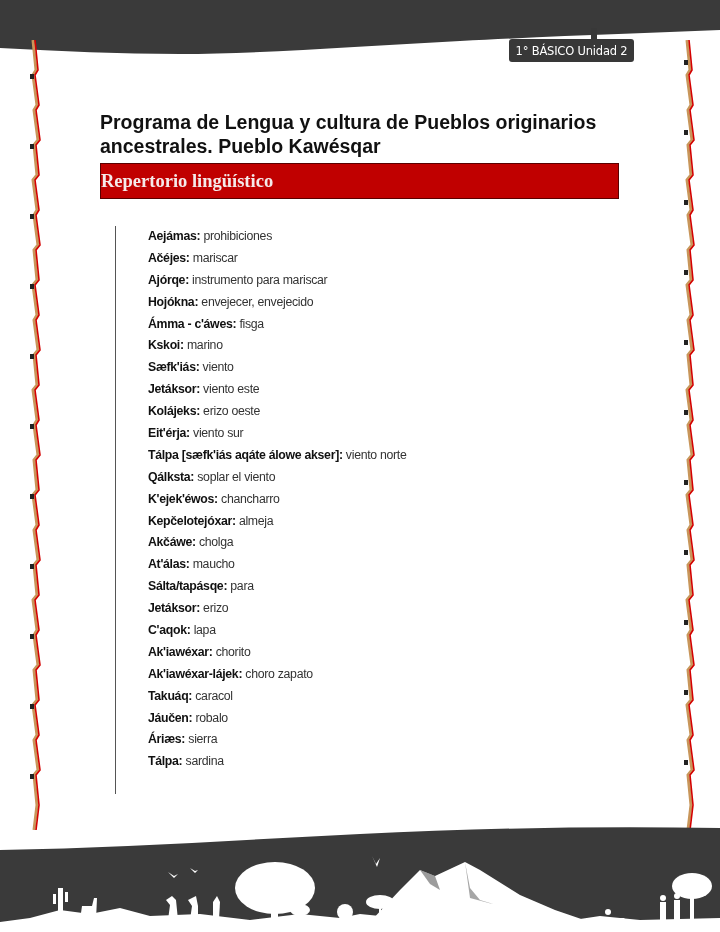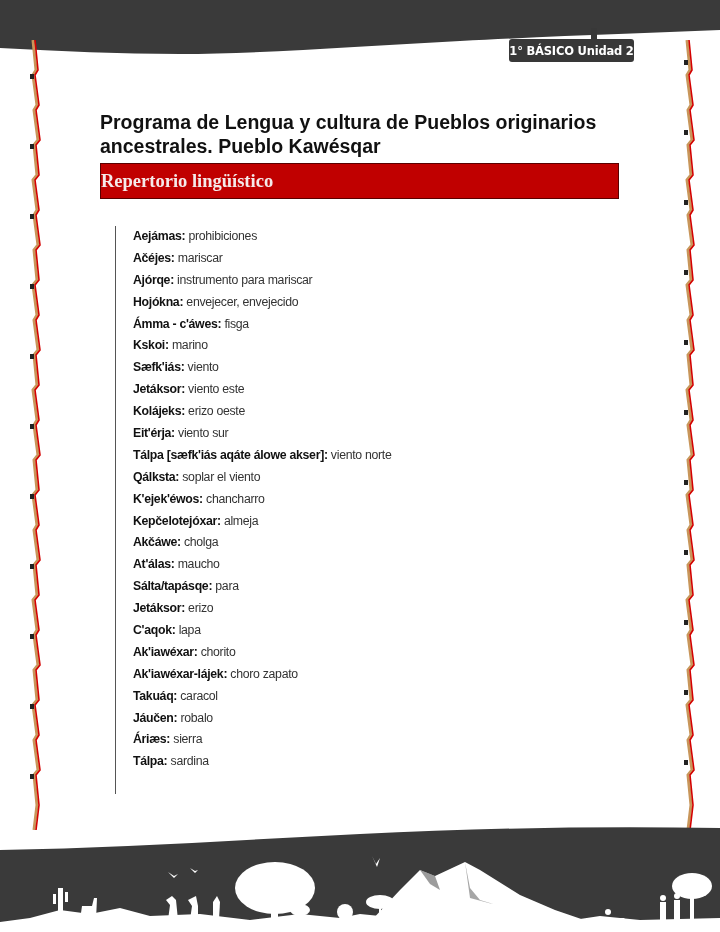--- a/index.html
+++ b/index.html
@@ -4,21 +4,21 @@
   <style>
     * { margin: 0; padding: 0; box-sizing: border-box; }
     html, body { width: 720px; height: 932px; background: #ffffff; overflow: hidden; }
     body { position: relative; font-family: "Liberation Sans", sans-serif; color: #1a1a1a; }
 
     .header-band { position: absolute; left: 0; top: 0; width: 720px; height: 60px; }
     .unit-badge {
       position: absolute; left: 509px; top: 39px; width: 125px; height: 23px;
       background: #383838; color: #ffffff; border-radius: 3px;
       font-family: "DejaVu Sans", sans-serif; font-size: 11.5px; letter-spacing: -0.2px;
-      display: flex; align-items: center; justify-content: center; font-weight: bold;
+      display: flex; align-items: center; justify-content: center;
     }
     .badge-stem { position: absolute; left: 591px; top: 28px; width: 6px; height: 12px; background: #383838; }
 
     .border-left, .border-right { position: absolute; top: 40px; width: 22px; height: 790px; }
     .border-left { left: 24px; }
     .border-right { left: 678px; }
 
     .doc-title {
       position: absolute; left: 100px; top: 110px; width: 520px;
       text-align: left; font-family: "Liberation Sans", sans-serif; font-weight: bold;
@@ -29,21 +29,21 @@
       position: absolute; left: 100px; top: 163px; width: 519px; height: 36px;
       background: #c00000; border: 1px solid #5a0000;
       display: flex; align-items: center; padding-left: 0;
     }
     .section-bar span {
       font-family: "Liberation Serif", serif; font-weight: bold; font-size: 18.5px; color: #f5eaea;
     }
 
     .vocab-list {
       position: absolute; left: 115px; top: 226px; width: 330px;
-      border-left: 1.5px solid #555555; padding-left: 17px; height: 568px;
+      border-left: 1.5px solid #555555; padding-left: 32px; height: 568px;
     }
     .vocab-item {
       height: 21.9px; line-height: 21.9px; font-size: 12.3px; white-space: nowrap;
       font-family: "Liberation Sans", sans-serif; letter-spacing: -0.3px;
     }
     .vocab-term { font-weight: bold; color: #111111; }
     .vocab-def { color: #333333; }
 
     .footer-band { position: absolute; left: 0; top: 810px; width: 720px; height: 122px; }
   </style>

